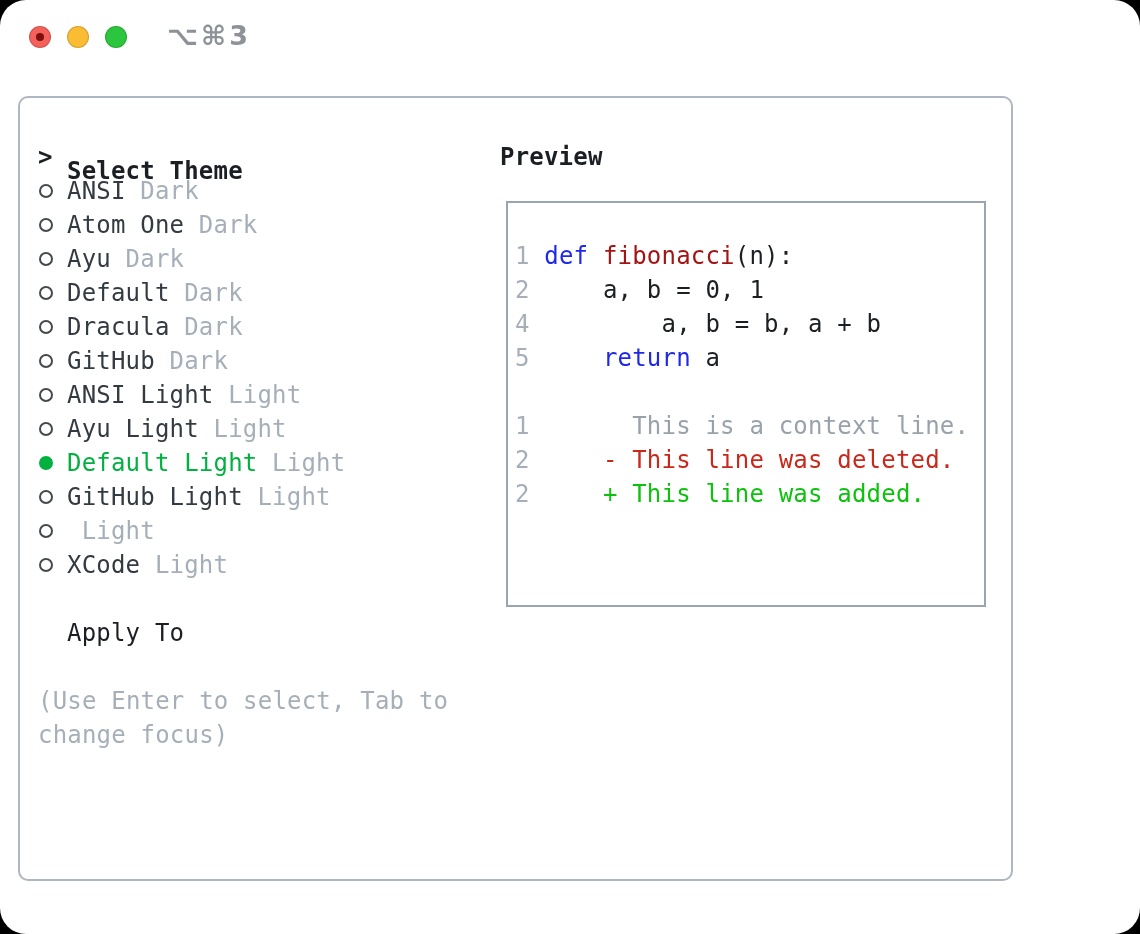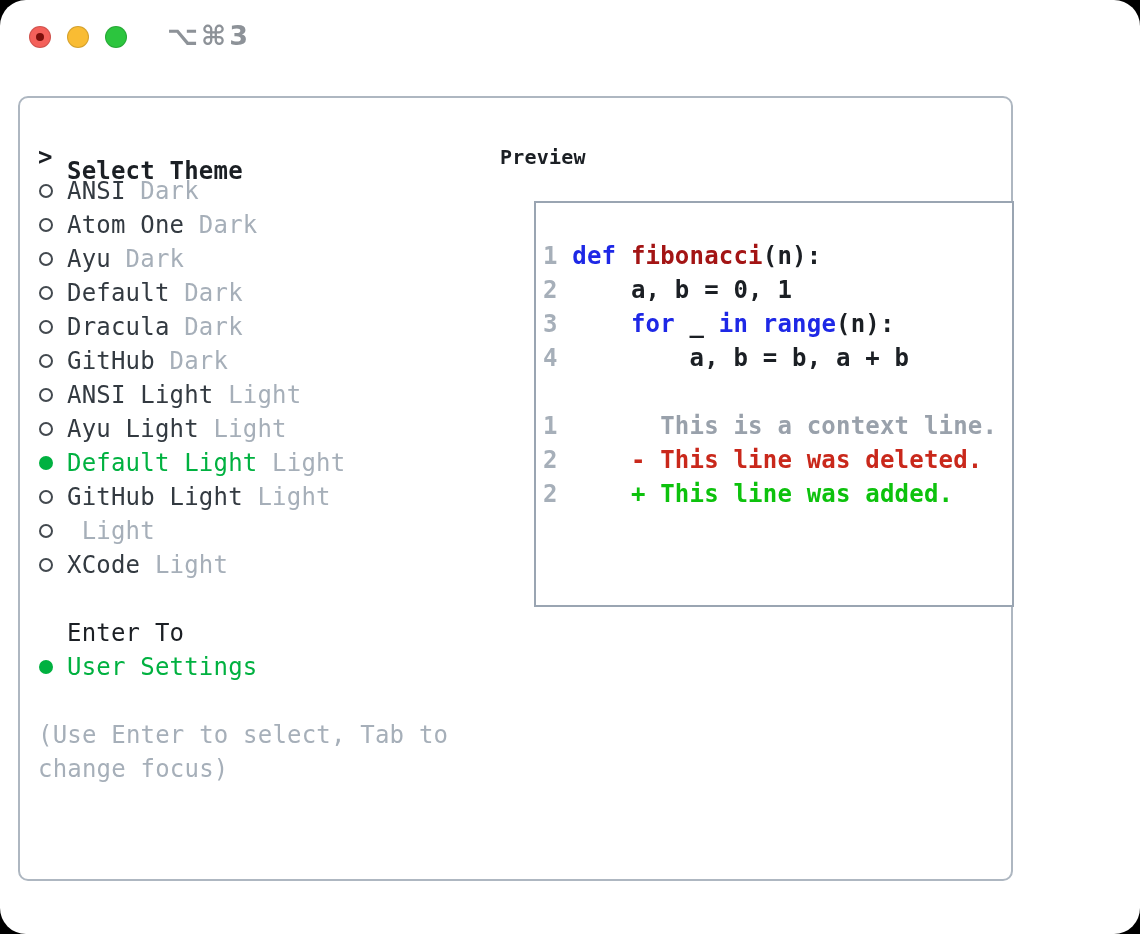--- a/index.html
+++ b/index.html
@@ -40,23 +40,23 @@
   .circle.sel{background:var(--accent_green);border-color:var(--accent_green);}
   .prompt{font-weight:bold;color:var(--text_dark);}
   .hdr{font-weight:bold;color:var(--text_dark);margin-top:28px;}
   .name{color:#333a41;text-align:center;}
   .name.sel{color:var(--accent_green);}
   .suffix{color:var(--muted_gray);}
   .label-dark{color:var(--text_dark);}
   .muted{color:var(--muted_gray);}
   
   .preview-title{position:absolute;left:500px;top:140px;height:34px;display:flex;align-items:center;
-                 font-size:20px;font-weight:bold;color:var(--text_dark);letter-spacing:.2px;}
-  .preview-box{position:absolute;left:534px;top:201px;width:480px;height:406px;
-               border:2px solid var(--preview_border);box-sizing:border-box;background:#fff;font-weight:bold;}
+                 font-size:24px;font-weight:bold;color:var(--text_dark);letter-spacing:.2px;}
+  .preview-box{position:absolute;left:506px;top:201px;width:480px;height:406px;
+               border:2px solid var(--preview_border);box-sizing:border-box;background:#fff;}
   .code{padding:39px 0 0 7px;font-size:24px;letter-spacing:.2px;}
   .codeline{height:34px;white-space:pre;}
   .num{color:var(--muted_gray);}
   .kw{color:var(--keyword_blue);}
   .fn{color:var(--function_red);}
   .plain{color:var(--text_dark);}
   .ctx{color:var(--context_gray);}
   .del{color:var(--deleted_red);text-align:center;}
   .add{color:var(--added_green);}
 </style>
@@ -82,34 +82,33 @@
       <div class="row"><span class="marker"><span class="circle"></span></span><span class="name">Default</span><span class="suffix"> Dark</span></div>
       <div class="row"><span class="marker"><span class="circle"></span></span><span class="name">Dracula</span><span class="suffix"> Dark</span></div>
       <div class="row"><span class="marker"><span class="circle"></span></span><span class="name">GitHub</span><span class="suffix"> Dark</span></div>
       <div class="row"><span class="marker"><span class="circle"></span></span><span class="name">ANSI Light</span><span class="suffix"> Light</span></div>
       <div class="row"><span class="marker"><span class="circle"></span></span><span class="name">Ayu Light</span><span class="suffix"> Light</span></div>
       <div class="row"><span class="marker"><span class="circle sel"></span></span><span class="name sel">Default Light</span><span class="suffix"> Light</span></div>
       <div class="row"><span class="marker"><span class="circle"></span></span><span class="name">GitHub Light</span><span class="suffix"> Light</span></div>
       <div class="row"><span class="marker"><span class="circle"></span></span><span class="suffix"> Light</span></div>
       <div class="row"><span class="marker"><span class="circle"></span></span><span class="name">XCode</span><span class="suffix"> Light</span></div>
       <div class="row"></div>
-      <div class="row"><span class="marker"></span><span class="label-dark">Enter To</span></div>
-      <div class="row"><span class="marker"><span class="circle sel"></span></span><span class="name sel">User Settings</span></div>
+      <div class="row"><span class="marker"></span><span class="label-dark">Apply To</span></div>
       <div class="row"></div>
       <div class="row"><span class="muted">(Use Enter to select, Tab to</span></div>
       <div class="row"><span class="muted">change focus)</span></div>
     </div>
 
   <div class="preview-title">Preview</div>
   <div class="preview-box">
     <div class="code">
         <div class="codeline"><span class="num">1</span><span class="plain"> </span><span class="kw">def</span><span class="plain"> </span><span class="fn">fibonacci</span><span class="plain">(n):</span></div>
         <div class="codeline"><span class="num">2</span><span class="plain">     a, b = 0, 1</span></div>
-        <div class="codeline"><span class="num">3</span><span class="plain">     </span><span class="kw">for</span><span class="plain"> _ </span><span class="kw">in</span><span class="plain"> </span><span class="kw">range</span><span class="plain">(n):</span></div>
         <div class="codeline"><span class="num">4</span><span class="plain">         a, b = b, a + b</span></div>
+        <div class="codeline"><span class="num">5</span><span class="plain">     </span><span class="kw">return</span><span class="plain"> a</span></div>
         <div class="codeline"></div>
         <div class="codeline"><span class="num">1</span><span class="ctx">       This is a context line.</span></div>
         <div class="codeline"><span class="num">2</span><span class="plain">     </span><span class="del">- This line was deleted.</span></div>
         <div class="codeline"><span class="num">2</span><span class="plain">     </span><span class="add">+ This line was added.</span></div>
       </div>
   </div>
 
 </div>
 
 </body></html>

